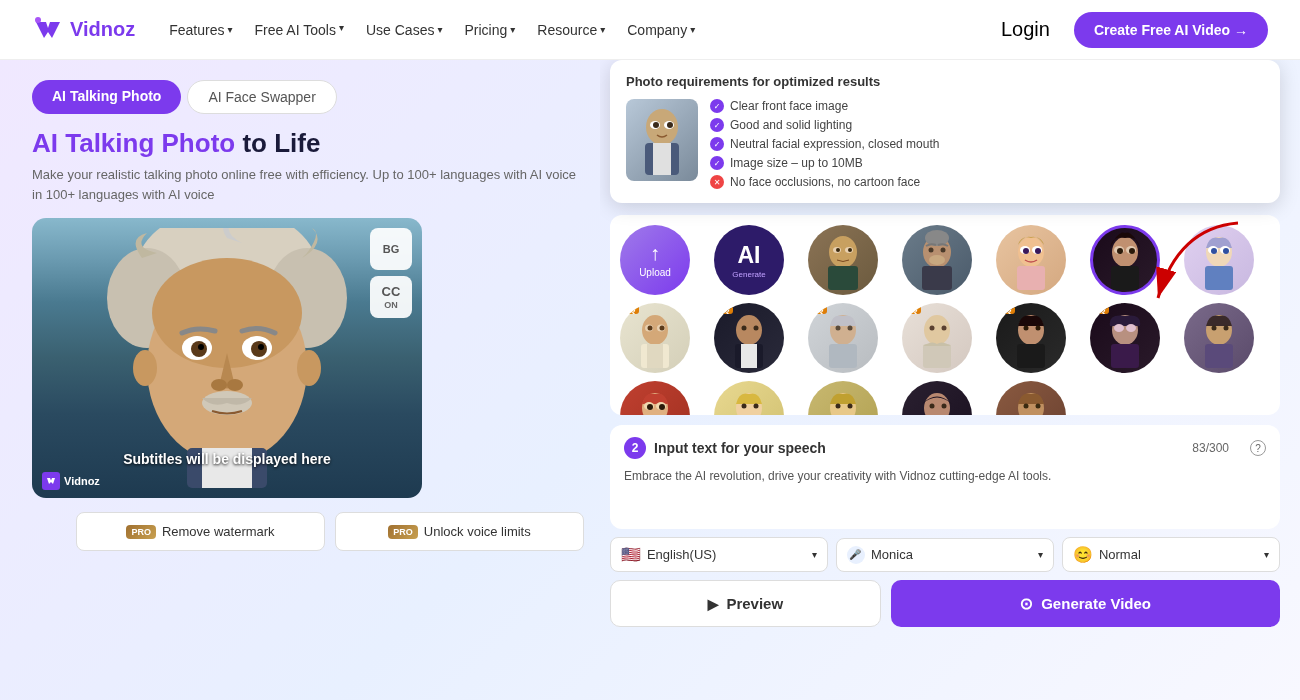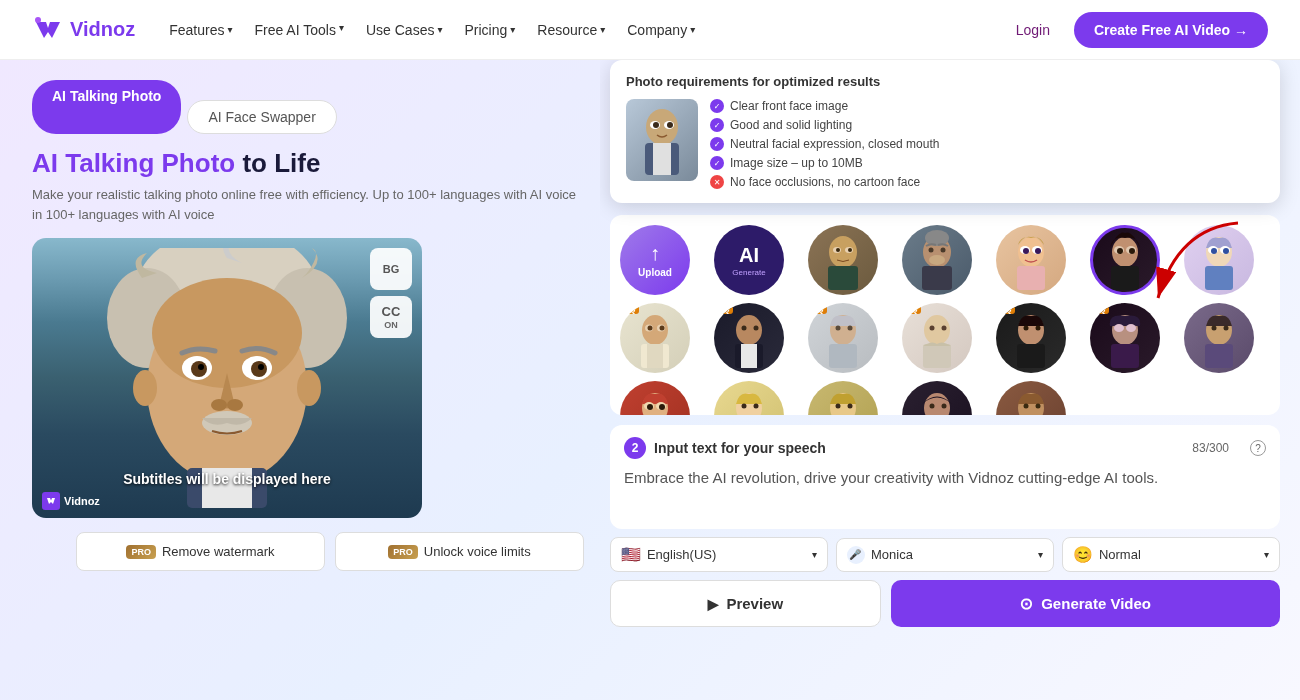--- a/index.html
+++ b/index.html
@@ -38,32 +38,32 @@
           <span>Resource</span>
           <span style="font-size:10px;">▾</span>
         </div>
       <div style="display:flex;align-items:center;gap:3px;padding:6px 10px;font-size:14px;color:#333;cursor:pointer;border-radius:6px;">
           <span>Company</span>
           <span style="font-size:10px;">▾</span>
         </div>
     </nav>
   </div>
   <div style="display:flex;align-items:center;gap:12px;">
-    <button style="background:none;border:none;font-size:14px;color:#701a75;cursor:pointer;padding:6px 12px;">Login</button>
+    <button style="background:none;border:none;font-size:20px;color:#000000;cursor:pointer;padding:6px 12px;">Login</button>
     <button style="background:#7c3aed;color:#fff;border:none;border-radius:24px;padding:10px 20px;font-size:14px;font-weight:600;cursor:pointer;">Create Free AI Video →</button>
   </div>
 </header>
 
 <div style="display:flex;height:640px;background:linear-gradient(135deg,#f0e8ff 0%,#e8f0ff 50%,#f8f8ff 100%);position:relative;overflow:hidden;">
 
   <div style="width:600px;padding:20px 16px 10px 32px;display:flex;flex-direction:column;">
 
     <div style="display:flex;gap:6px;margin-bottom:14px;">
       <div style="padding:8px 20px;border-radius:24px;font-size:14px;cursor:pointer;background:#7c3aed;color:#fff;font-weight:600;">AI Talking Photo</div>
-      <div style="padding:8px 20px;border-radius:24px;font-size:14px;cursor:pointer;background:#fff;color:#555;border:1px solid #ddd;margin-top:20px;">AI Face Swapper</div>
+      <div style="padding:8px 20px;border-radius:24px;font-size:14px;cursor:pointer;background:#fff;color:#555;border:1px solid #ddd;">AI Face Swapper</div>
     </div>
 
     <div style="font-size:26px;font-weight:800;color:#7c3aed;margin-bottom:6px;">AI Talking Photo <span style="color:#1a1a3a;">to Life</span></div>
     <div style="font-size:13px;color:#666;margin-bottom:14px;line-height:1.5;">Make your realistic talking photo online free with efficiency. Up to 100+ languages with AI voice <br>in 100+ languages with AI voice</div>
 
     <div style="position:relative;width:390px;height:280px;border-radius:14px;overflow:hidden;flex-shrink:0;">
 
       <div style="width:100%;height:100%;background:linear-gradient(180deg,#88b8cc 0%,#6a9ab0 15%,#4a7a90 30%,#3a6070 50%,#2a4a60 70%,#1e3a50 100%);position:relative;">
 
         <div style="position:absolute;top:10px;left:50%;transform:translateX(-50%);width:260px;height:260px;">
@@ -185,25 +185,25 @@
           </div>
         </div>
       </div>
     </div>
 
     <div style="background:#fff;border-radius:12px;overflow:hidden;margin-bottom:10px;flex-shrink:0;">
       <div style="display:grid;grid-template-columns:repeat(7,1fr);gap:8px;padding:10px;max-height:200px;overflow-y:auto;">
 
         <div style="width:70px;height:70px;border-radius:50%;background:linear-gradient(135deg,#9f7aea,#7c3aed);display:flex;flex-direction:column;align-items:center;justify-content:center;cursor:pointer;color:#fff;gap:2px;">
           <span style="font-size:20px;">↑</span>
-          <span style="font-size:10px;font-weight:700;">Upload</span>
+          <span style="font-size:10px;font-weight:400;">Upload</span>
         </div>
 
         <div style="width:70px;height:70px;border-radius:50%;background:#2d1b69;display:flex;flex-direction:column;align-items:center;justify-content:center;cursor:pointer;color:#fff;gap:1px;">
-          <span style="font-size:20px;font-weight:800;">AI</span>
+          <span style="font-size:23px;font-weight:800;">AI</span>
           <span style="font-size:8px;color:#c0a0ff;">Generate</span>
         </div>
 
         <div style="width:70px;height:70px;border-radius:50%;background:linear-gradient(135deg,#8b7355,#6b5a3e);display:flex;align-items:center;justify-content:center;cursor:pointer;overflow:hidden;">
           <svg width="50" height="60" viewBox="0 0 50 60">
               <ellipse cx="25" cy="22" rx="14" ry="16" fill="#c8a060"></ellipse>
               <rect x="10" y="36" width="30" height="24" rx="3" fill="#2a4a3a"></rect>
               <ellipse cx="19" cy="20" rx="4" ry="3" fill="#e8d0b0"></ellipse>
               <ellipse cx="31" cy="20" rx="4" ry="3" fill="#e8d0b0"></ellipse>
               <circle cx="20" cy="20" r="2" fill="#3a2a10"></circle>
@@ -400,21 +400,21 @@
       <div style="display:flex;align-items:center;justify-content:space-between;margin-bottom:8px;">
         <div style="display:flex;align-items:center;gap:8px;">
           <div style="width:22px;height:22px;background:#7c3aed;border-radius:50%;color:#fff;font-size:12px;font-weight:700;display:flex;align-items:center;justify-content:center;flex-shrink:0;">2</div>
           <span style="font-size:14px;font-weight:600;color:#333;">Input text for your speech</span>
         </div>
         <div style="display:flex;align-items:center;gap:21px;">
           <span style="font-size:12px;color:#666;">83/300</span>
           <div style="width:16px;height:16px;border-radius:50%;border:1px solid #999;display:flex;align-items:center;justify-content:center;font-size:10px;color:#666;cursor:pointer;">?</div>
         </div>
       </div>
-      <div style="font-size:15px;color:#555;line-height:1.5;min-height:50px;cursor:text;">Embrace the AI revolution, drive your creativity with Vidnoz cutting-edge AI tools.</div>
+      <div style="font-size:12px;color:#555;line-height:1.5;min-height:50px;cursor:text;">Embrace the AI revolution, drive your creativity with Vidnoz cutting-edge AI tools.</div>
     </div>
 
     <div style="display:flex;align-items:center;gap:8px;margin-bottom:8px;">
       <div style="display:flex;align-items:center;gap:6px;background:#fff;border:1px solid #ddd;border-radius:8px;padding:7px 10px;cursor:pointer;font-size:13px;color:#333;flex:1;">
         <span style="font-size:16px;">🇺🇸</span>
         <span>English(US)</span>
         <span style="font-size:10px;margin-left:auto;">▾</span>
       </div>
       <div style="display:flex;align-items:center;gap:6px;background:#fff;border:1px solid #ddd;border-radius:8px;padding:7px 10px;cursor:pointer;font-size:13px;color:#333;flex:1;">
         <div style="width:18px;height:18px;border-radius:50%;background:#e8f0fe;display:flex;align-items:center;justify-content:center;font-size:10px;">🎤</div>

